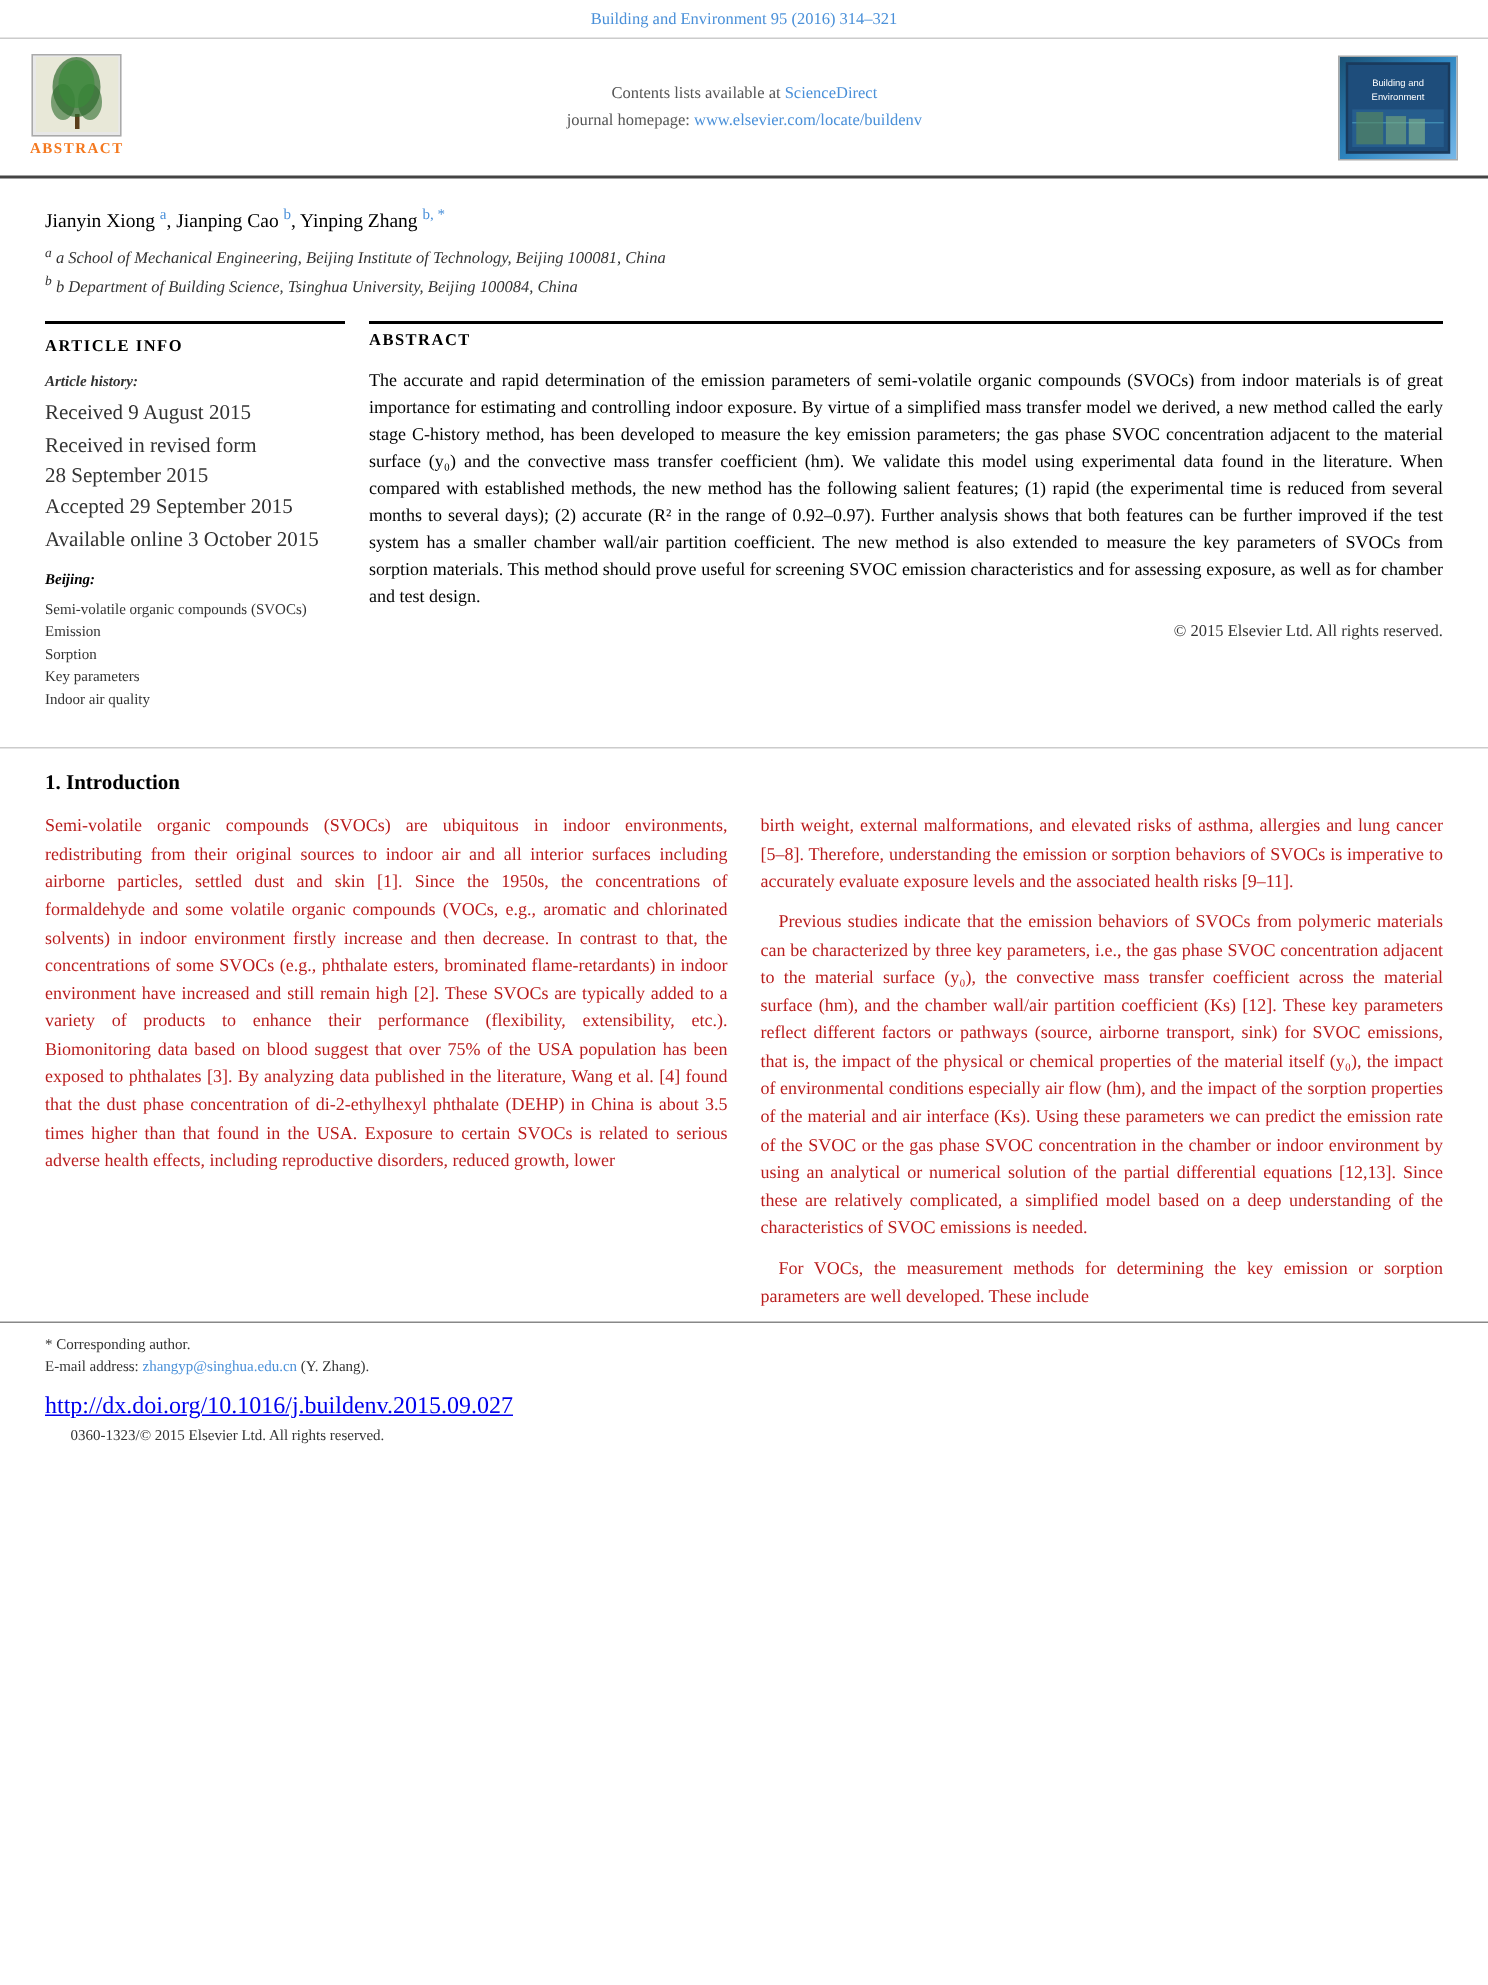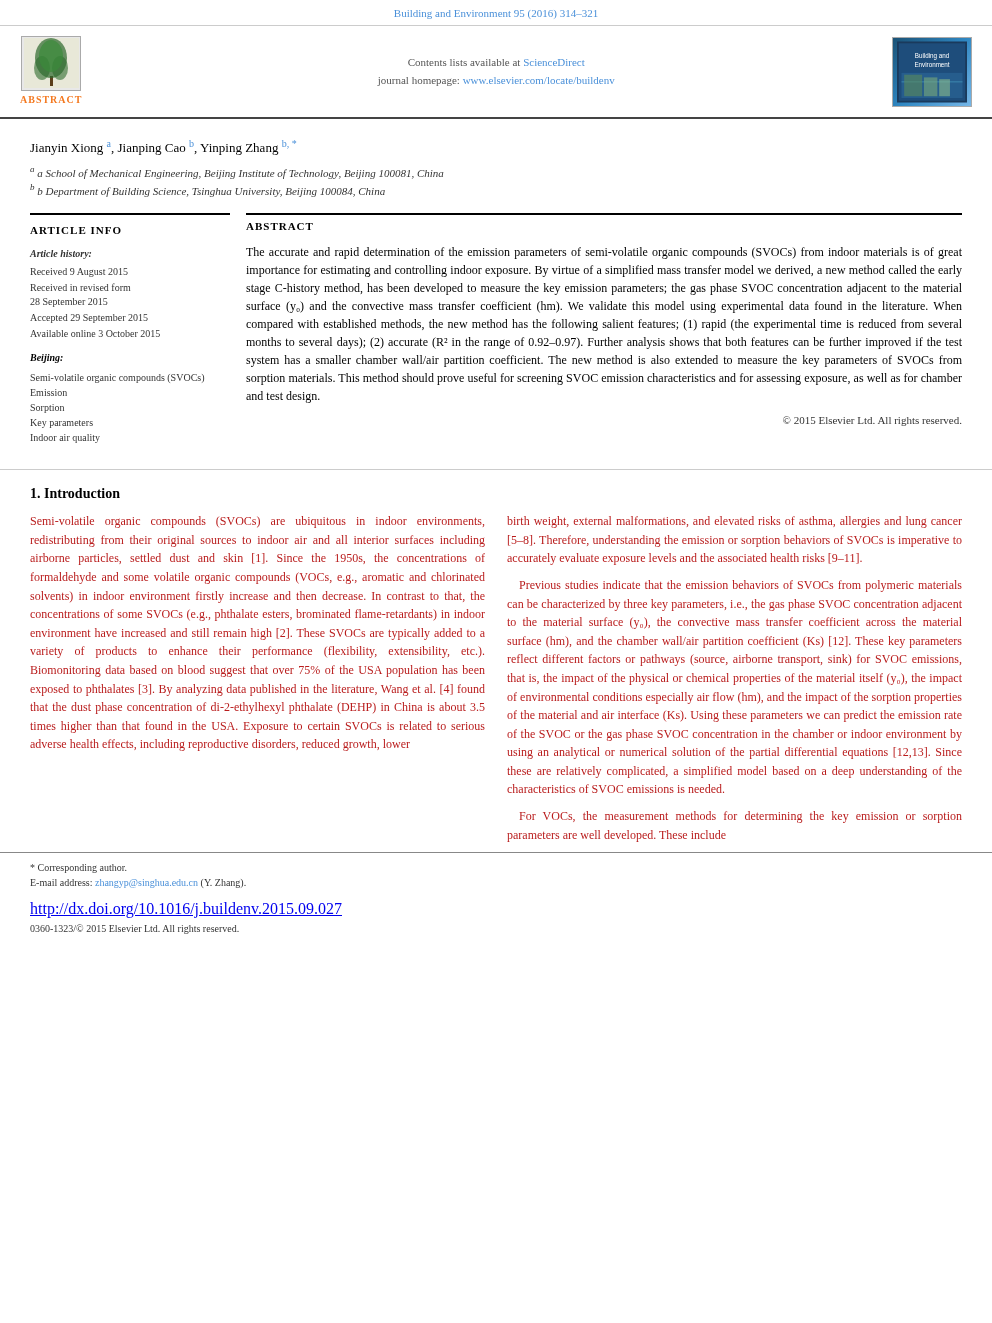--- a/index.html
+++ b/index.html
@@ -159,21 +159,21 @@
       text-transform: uppercase;
     }
     .info-section-title {
       font-size: 10px;
       font-style: italic;
       font-weight: bold;
       margin-bottom: 4px;
       color: #333;
     }
     .info-item {
-      font-size: 10px;
+      font-size: 14px;
       color: #333;
       margin-bottom: 2px;
       line-height: 1.4;
     }
     .keywords-section {
       margin-top: 10px;
     }
     .keywords-title {
       font-size: 10px;
       font-style: italic;
@@ -251,21 +251,21 @@
       text-decoration: none;
     }
     .doi-line {
       font-size: 16px;
       color: #4a90d9;
       padding: 3px 30px 2px 30px;
     }
     .issn-line {
       font-size: 10px;
       color: #333;
-      padding: 0 30px 6px 30px;
+      padding: 0 30px 6px 47px;
     }
   </style>
 </head>
 <body>
 
 <div class="top-bar">
   <span>Building and Environment 95 (2016) 314–321</span>
 </div>
 
 <div class="journal-header">

